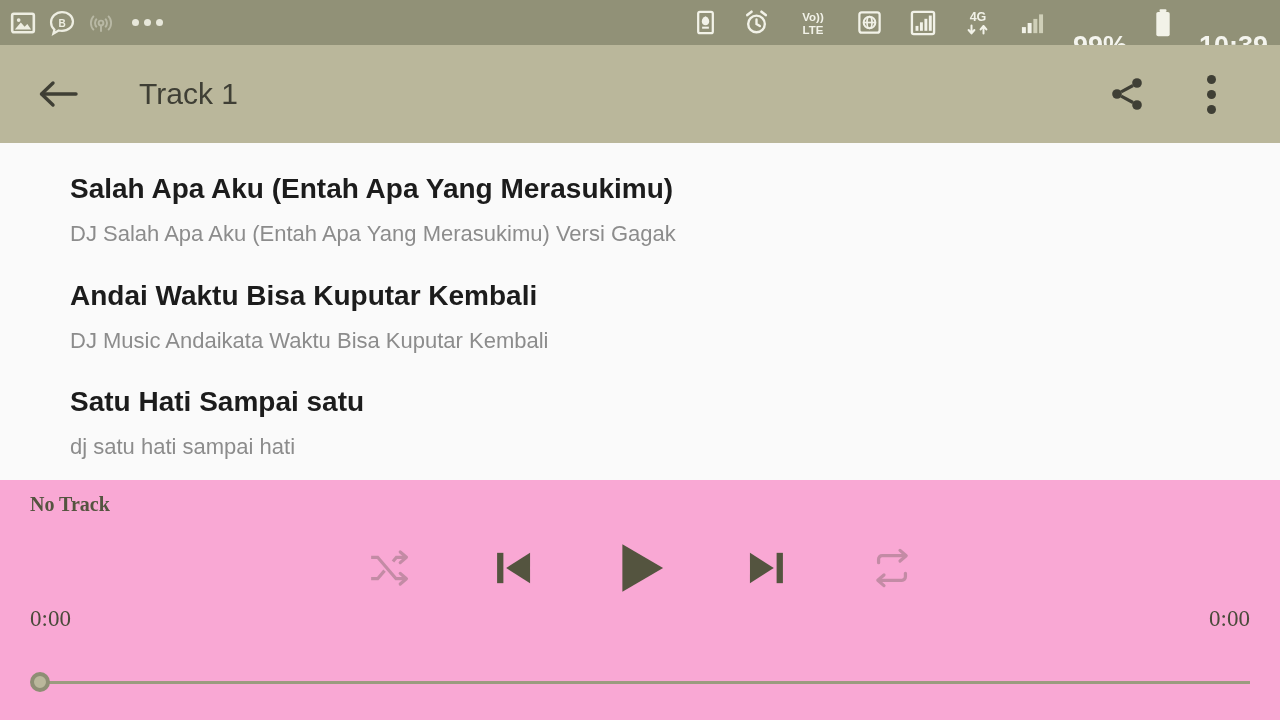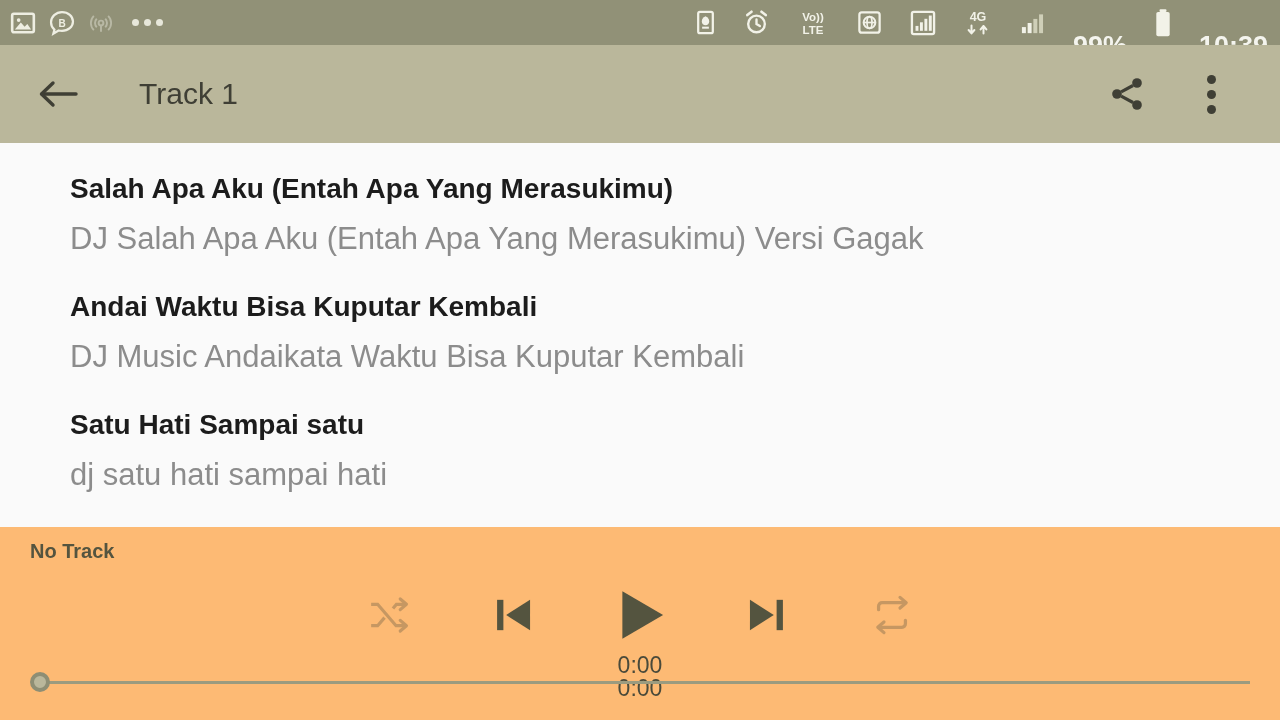--- a/index.html
+++ b/index.html
@@ -135,33 +135,34 @@
   }
   .track-title {
     color: #1c1c1c;
     font-size: 28px;
     font-weight: bold;
     line-height: 1.25;
     white-space: nowrap;
   }
   .track-sub {
     color: #8c8c8c;
-    font-size: 31px;
+    font-size: 22px;
     line-height: 1.25;
     margin-top: 14px;
     white-space: nowrap;
   }
 
   
   .player {
     flex: 0 0 auto;
-    height: 193px;
-    background: #fdba74;
+    height: 240px;
+    background: #f9a8d4;
     position: relative;
     box-sizing: border-box;
+    font-family: Liberation Serif, serif;
   }
   .now-playing {
     position: absolute;
     left: 30px;
     top: 13px;
     color: #54543f;
     font-size: 20px;
     font-weight: bold;
     white-space: nowrap;
   }
@@ -185,21 +186,20 @@
   }
   .ctrl.dim { opacity: 0.30; }
   .times {
     position: absolute;
     left: 30px;
     right: 30px;
     top: 127px;
     display: flex;
     justify-content: space-between;
     align-items: center;
-    flex-direction: column;
   }
   .time-label {
     color: #4a4a3a;
     font-size: 23px;
     line-height: 1;
   }
   .seek-wrap {
     position: absolute;
     left: 30px;
     right: 30px;

